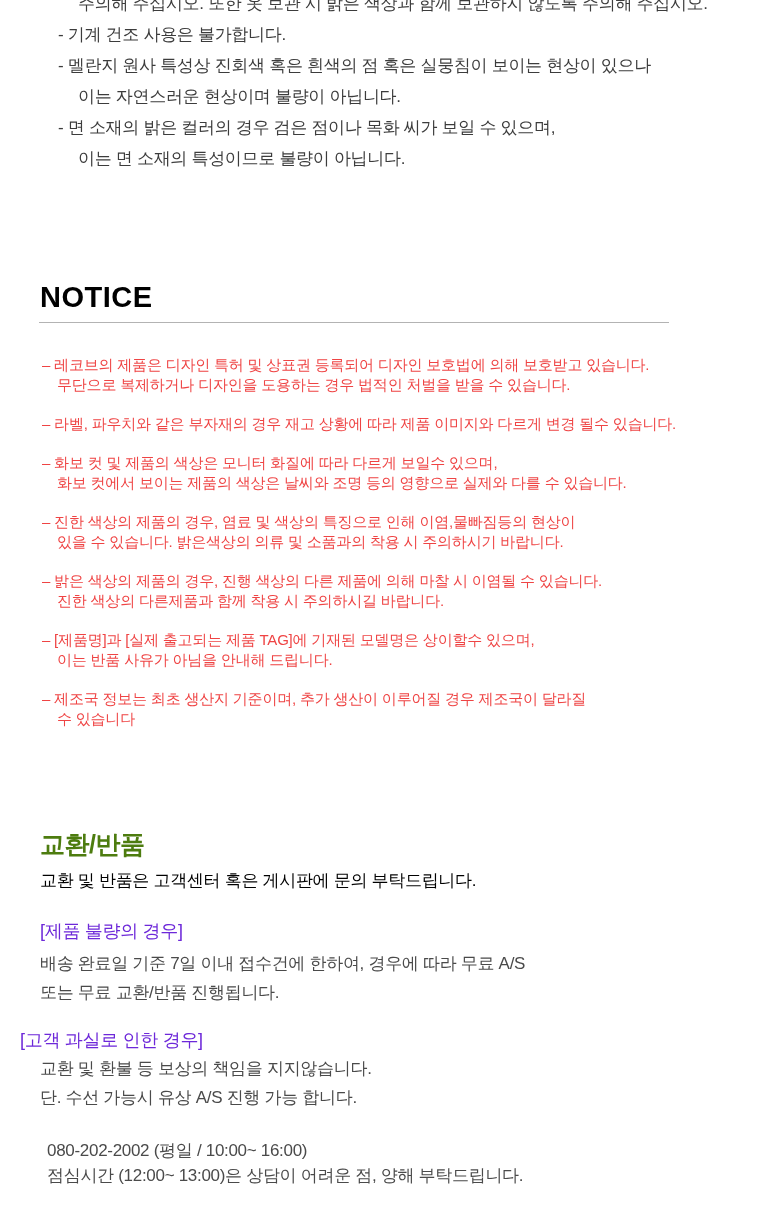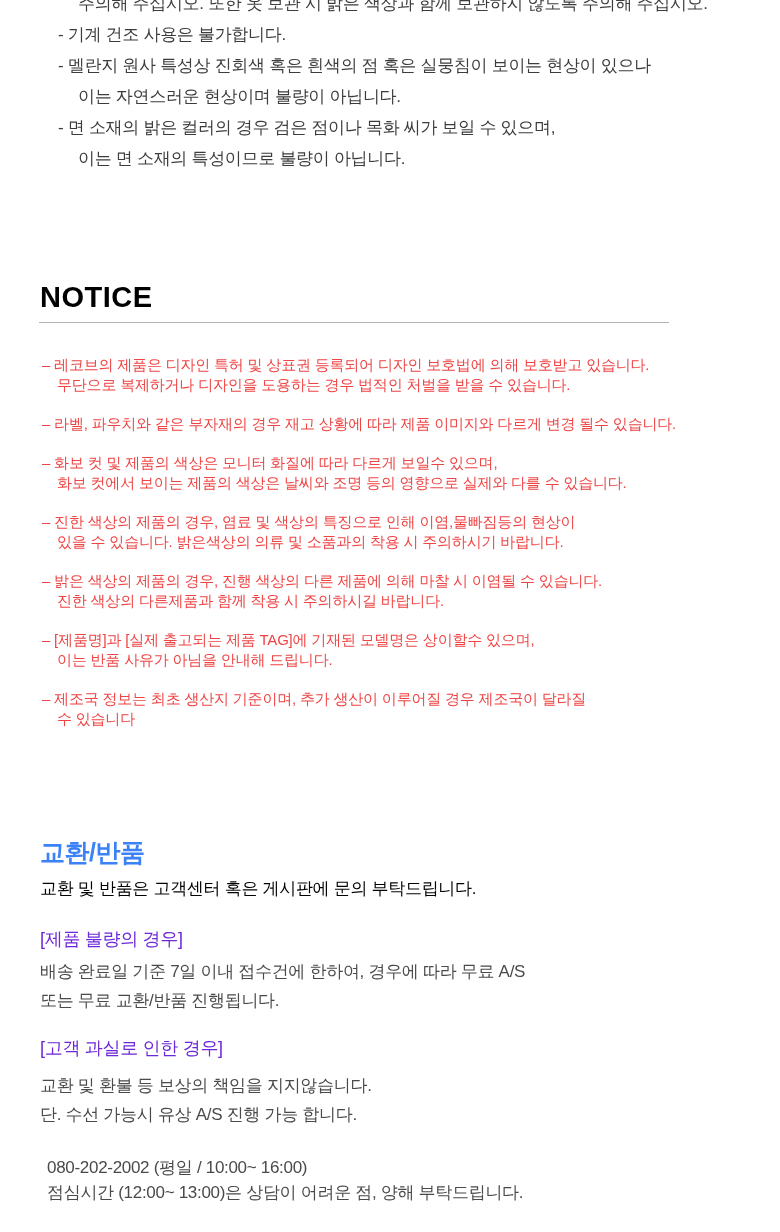--- a/index.html
+++ b/index.html
@@ -53,44 +53,44 @@
     color: #ef4444;
     letter-spacing: -0.2px;
     white-space: nowrap;
   }
   .bullet p.first { padding-left: 57px; text-indent: -15px; }
   .bullet p.cont  { padding-left: 57px; }
 
   
   .exchange { position: absolute; top: 826px; left: 0; width: 780px; }
   .exchange h2 {
-    margin: 12px 0 0 40px;
+    margin: 4px 0 0 40px;
     font-size: 25px;
     line-height: 28px;
     font-weight: bold;
-    color: #3b82f6;
+    color: #4d7c0f;
     letter-spacing: -0.5px;
   }
   .exchange .intro {
     margin: 12px 0 0 40px;
     font-size: 17px;
     line-height: 22px;
     color: #000000;
     letter-spacing: -0.3px;
   }
   .exchange .subhead {
     margin: 27px 0 0 40px;
     font-size: 18px;
     line-height: 24px;
     color: #6d28d9;
     letter-spacing: -0.3px;
   }
-  .exchange .subhead.second { margin-top: 21px; }
+  .exchange .subhead.second { margin-top: 21px; margin-left: 20px; }
   .case-lines { margin: 6px 0 0 40px; }
-  .case-lines.second { margin-top: 11px; }
+  .case-lines.second { margin-top: 2px; }
   .case-lines p {
     margin: 0;
     font-size: 17px;
     line-height: 29px;
     color: #4a4a4a;
     letter-spacing: -0.3px;
     white-space: nowrap;
   }
   .cs { margin: 26px 0 0 47px; }
   .cs p {

